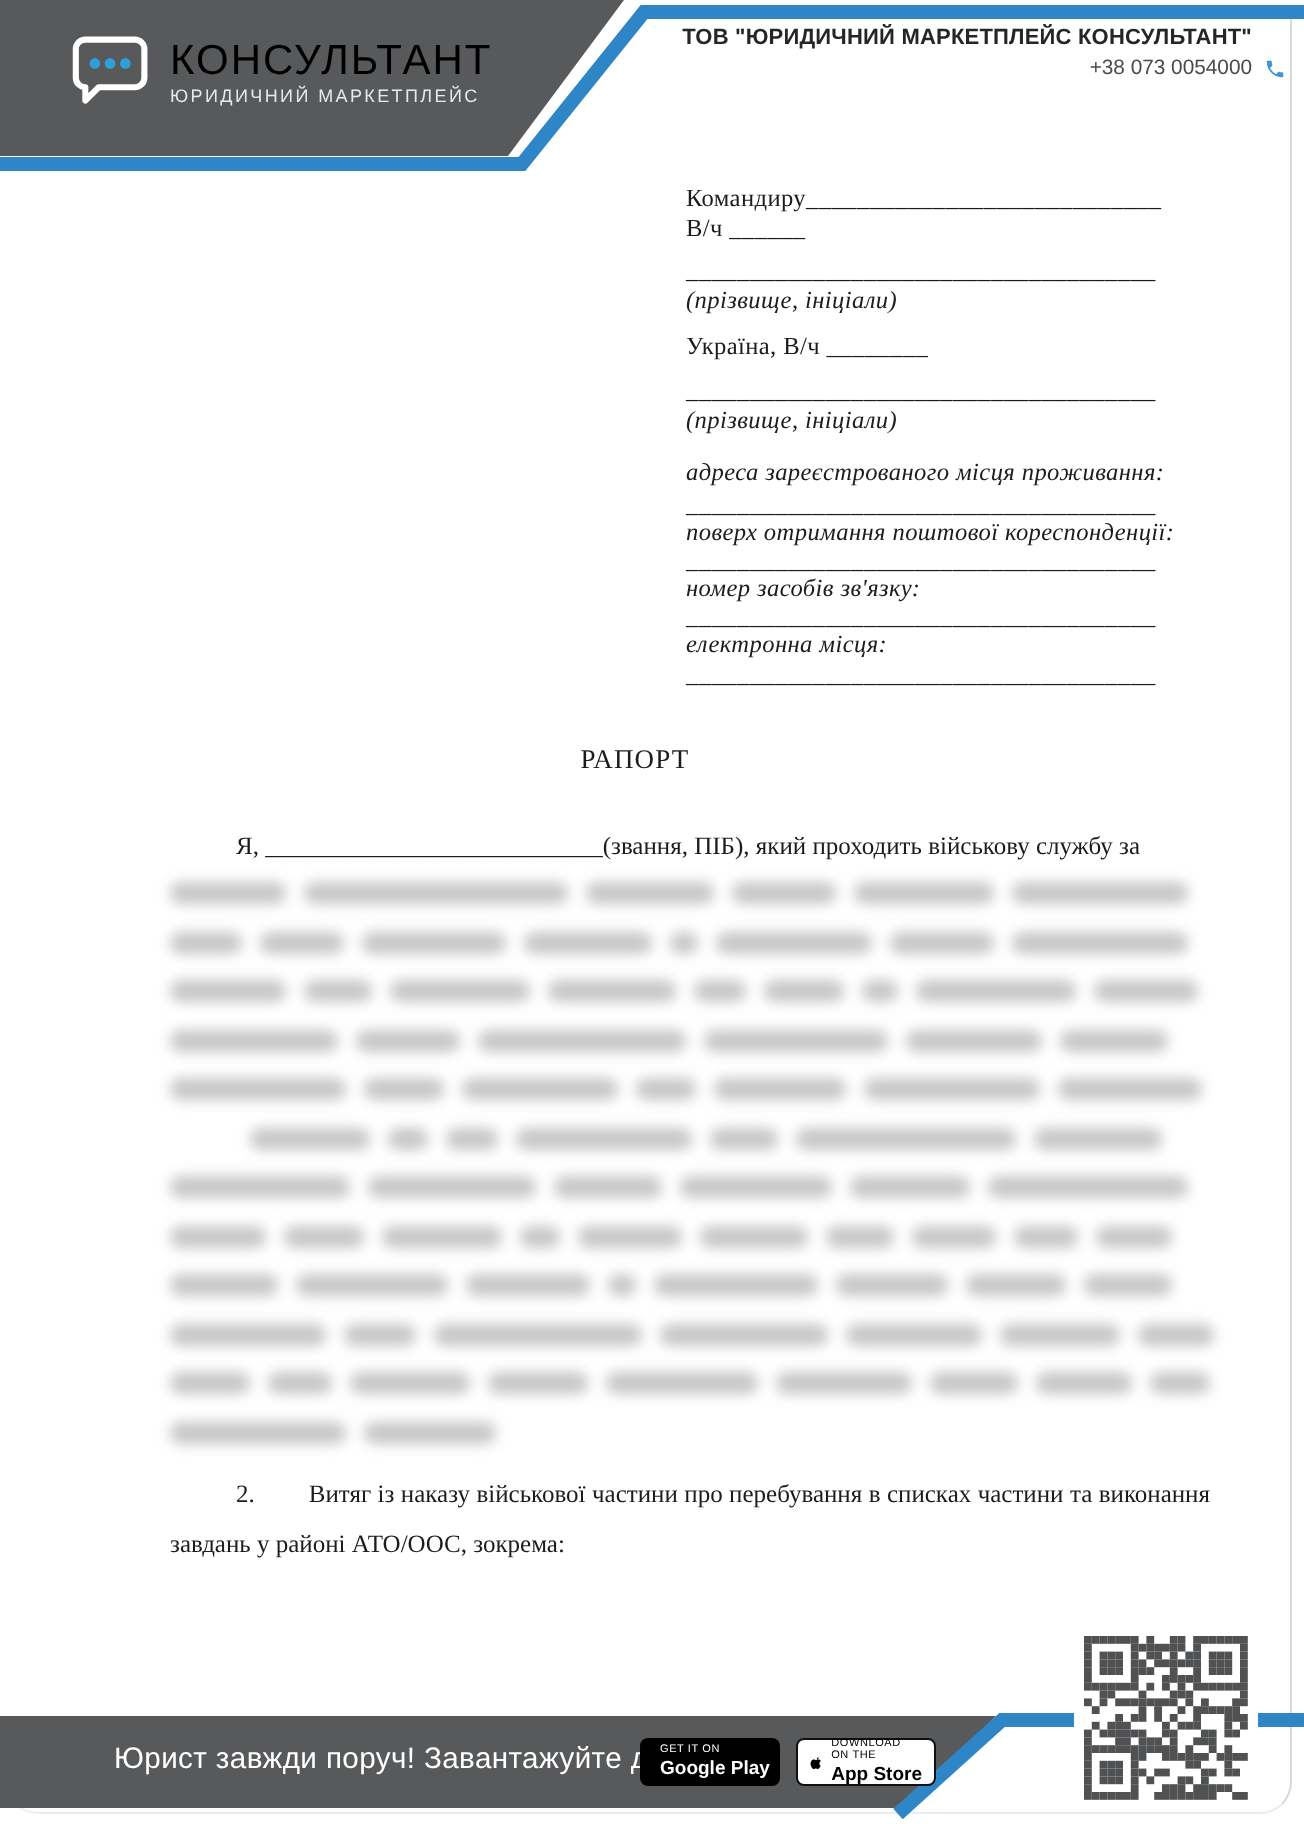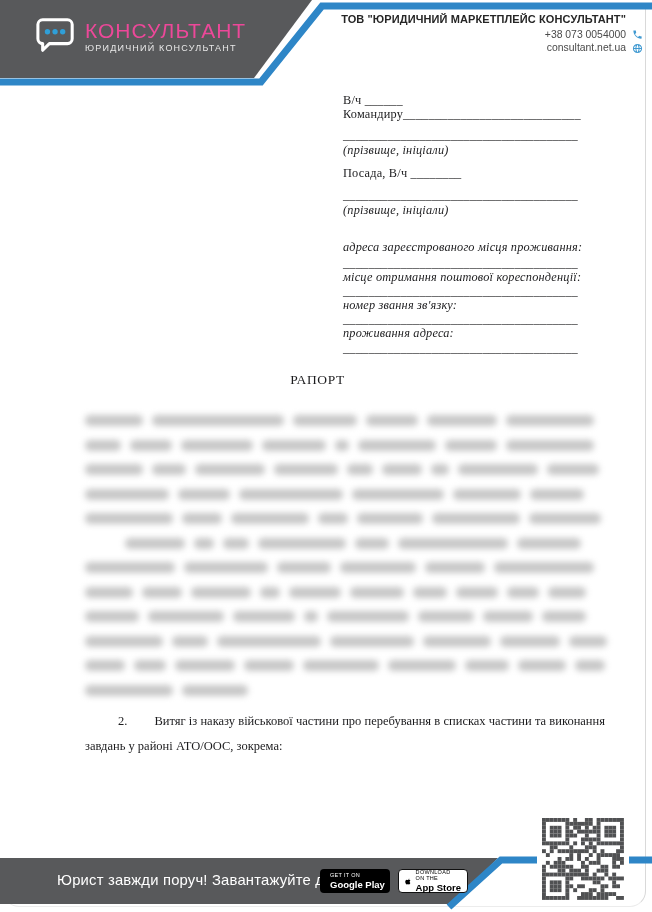--- a/index.html
+++ b/index.html
@@ -14,21 +14,21 @@
   .page-edge{position:absolute;left:3px;right:6px;top:8px;bottom:5px;
     border-right:1.5px solid #d9d9d9;border-bottom:1px solid #ececec;
     border-radius:0 0 16px 16px;pointer-events:none;z-index:1;}
 
   
   .header-deco{position:absolute;left:0;top:0;width:652px;height:95px;z-index:2;}
   .header-deco .gray{fill:var(--header-gray);}
   .header-deco .blue{fill:none;stroke:var(--accent-blue);stroke-width:7;}
   .logo{position:absolute;left:34px;top:16px;z-index:3;display:flex;align-items:center;gap:7px;}
   .logo-bubble .dot{fill:#2f9fd8;}
-  .logo-title{color:#ec4899;font-size:21px;font-weight:500;letter-spacing:1px;line-height:22px;}
+  .logo-title{color:#000000;font-size:21px;font-weight:500;letter-spacing:1px;line-height:22px;}
   .logo-sub{color:#e8e8e8;font-size:9px;font-weight:400;letter-spacing:1.2px;margin-top:1px;white-space:nowrap;}
   .contacts{position:absolute;right:9px;top:13px;width:330px;z-index:3;text-align:right;}
   .company{font-size:11px;font-weight:700;color:#262626;margin-bottom:3px;padding-right:17px;letter-spacing:.1px;}
   .contact-row{display:flex;justify-content:flex-end;align-items:center;gap:6px;
     font-size:10.4px;color:#4a4a4a;line-height:13.4px;white-space:nowrap;}
   .contact-row svg{flex:0 0 auto;}
 
   
   .form-block{position:absolute;left:343px;top:92px;width:232px;z-index:2;
     font-family:"Liberation Serif","DejaVu Serif",serif;font-size:12.3px;color:#1c1c1e;}
@@ -75,62 +75,57 @@
 
   <div class="logo">
     <svg class="logo-bubble" viewBox="0 0 46 42" width="44" height="40">
       <path d="M9 4h26a5 5 0 0 1 5 5v15a5 5 0 0 1-5 5H16l-7 7v-7a5 5 0 0 1-5-5V9a5 5 0 0 1 5-5z" fill="none" stroke="#fff" stroke-width="3.2" stroke-linejoin="round"></path>
       <circle class="dot" cx="14" cy="16.5" r="2.8"></circle>
       <circle class="dot" cx="22" cy="16.5" r="2.8"></circle>
       <circle class="dot" cx="30" cy="16.5" r="2.8"></circle>
     </svg>
     <div class="logo-text">
       <div class="logo-title">КОНСУЛЬТАНТ</div>
-      <div class="logo-sub">ЮРИДИЧНИЙ КОНСУЛЬТАНТ</div>
+      <div class="logo-sub">ЮРИДИЧНИЙ МАРКЕТПЛЕЙС</div>
     </div>
   </div>
 
   <div class="contacts">
     <div class="company">ТОВ "ЮРИДИЧНИЙ МАРКЕТПЛЕЙС КОНСУЛЬТАНТ"</div>
     <div>
         <div class="contact-row">
           <span>+38 073 0054000</span>
           <svg viewBox="0 0 24 24" width="11" height="11" fill="#3f99d1">
             <path d="M6.6 10.8c1.4 2.8 3.8 5.1 6.6 6.6l2.2-2.2c.3-.3.7-.4 1-.2 1.1.4 2.3.6 3.6.6.6 0 1 .4 1 1V20c0 .6-.4 1-1 1C10.6 21 3 13.4 3 4c0-.6.4-1 1-1h3.5c.6 0 1 .4 1 1 0 1.2.2 2.4.6 3.6.1.3 0 .7-.2 1l-2.3 2.2z"></path>
           </svg>
         </div>
-        <div class="contact-row">
-          <span>consultant.net.ua</span>
-          <svg viewBox="0 0 24 24" width="11" height="11" fill="#3f99d1">
-            <path d="M12 2a10 10 0 1 0 0 20 10 10 0 0 0 0-20zm7.9 9h-3.4a15 15 0 0 0-1.2-5.7A8 8 0 0 1 19.9 11zM12 4c.9 1.2 2 3.6 2.4 7H9.6C10 7.6 11.1 5.2 12 4zM4.1 13h3.4c.2 2.2.7 4.1 1.2 5.7A8 8 0 0 1 4.1 13zm3.4-2H4.1a8 8 0 0 1 4.6-5.7A15 15 0 0 0 7.5 11zm4.5 9c-.9-1.2-2-3.6-2.4-7h4.8c-.4 3.4-1.5 5.8-2.4 7zm3.3-1.3c.5-1.6 1-3.5 1.2-5.7h3.4a8 8 0 0 1-4.6 5.7z"></path>
-          </svg>
-        </div>
       </div>
   </div>
 
   <div class="form-block">
+      <div class="form-line n" style="margin-top: 0px;">Командиру____________________________</div>
       <div class="form-line n" style="margin-top: 1px;">В/ч ______</div>
-      <div class="form-line n" style="margin-top: 0px;">Командиру____________________________</div>
       <div class="form-line n" style="margin-top: 7px;">_____________________________________</div>
       <div class="form-line i" style="margin-top: 1px;">(прізвище, ініціали)</div>
-      <div class="form-line n" style="margin-top: 9px;">Посада,  В/ч ________</div>
+      <div class="form-line n" style="margin-top: 9px;">Україна,  В/ч ________</div>
       <div class="form-line n" style="margin-top: 8px;">_____________________________________</div>
       <div class="form-line i" style="margin-top: 1px;">(прізвище, ініціали)</div>
-      <div class="form-line i" style="margin-top: 23px;">адреса зареєстрованого місця проживання:</div>
+      <div class="form-line i" style="margin-top: 12px;">адреса зареєстрованого місця проживання:</div>
       <div class="form-line n" style="margin-top: 2px;">_____________________________________</div>
-      <div class="form-line i" style="margin-top: 0px;">місце отримання поштової кореспонденції:</div>
+      <div class="form-line i" style="margin-top: 0px;">поверх отримання поштової кореспонденції:</div>
       <div class="form-line n" style="margin-top: 0px;">_____________________________________</div>
-      <div class="form-line i" style="margin-top: 0px;">номер звання зв'язку:</div>
+      <div class="form-line i" style="margin-top: 0px;">номер засобів зв'язку:</div>
       <div class="form-line n" style="margin-top: 0px;">_____________________________________</div>
-      <div class="form-line i" style="margin-top: 0px;">проживання адреса:</div>
+      <div class="form-line i" style="margin-top: 0px;">електронна місця:</div>
       <div class="form-line n" style="margin-top: 1px;">_____________________________________</div>
     </div>
 
   <div class="doc">
     <div class="doc-title">РАПОРТ</div>
+    <div class="para1">Я, ___________________________(звання, ПІБ), який проходить військову службу за</div>
     <div class="redacted">
         <div class="blur-line" style="margin-left: 0px;"><span style="width: 58px;"></span><span style="width: 132px;"></span><span style="width: 64px;"></span><span style="width: 52px;"></span><span style="width: 70px;"></span><span style="width: 88px;"></span></div>
         <div class="blur-line" style="margin-left: 0px;"><span style="width: 36px;"></span><span style="width: 42px;"></span><span style="width: 72px;"></span><span style="width: 64px;"></span><span style="width: 14px;"></span><span style="width: 78px;"></span><span style="width: 52px;"></span><span style="width: 88px;"></span></div>
         <div class="blur-line" style="margin-left: 0px;"><span style="width: 58px;"></span><span style="width: 34px;"></span><span style="width: 70px;"></span><span style="width: 64px;"></span><span style="width: 26px;"></span><span style="width: 40px;"></span><span style="width: 18px;"></span><span style="width: 80px;"></span><span style="width: 52px;"></span></div>
         <div class="blur-line" style="margin-left: 0px;"><span style="width: 84px;"></span><span style="width: 52px;"></span><span style="width: 104px;"></span><span style="width: 92px;"></span><span style="width: 68px;"></span><span style="width: 54px;"></span></div>
         <div class="blur-line" style="margin-left: 0px;"><span style="width: 88px;"></span><span style="width: 40px;"></span><span style="width: 78px;"></span><span style="width: 30px;"></span><span style="width: 66px;"></span><span style="width: 88px;"></span><span style="width: 72px;"></span></div>
         <div class="blur-line" style="margin-left: 40px;"><span style="width: 60px;"></span><span style="width: 20px;"></span><span style="width: 26px;"></span><span style="width: 88px;"></span><span style="width: 34px;"></span><span style="width: 110px;"></span><span style="width: 64px;"></span></div>
         <div class="blur-line" style="margin-left: 0px;"><span style="width: 90px;"></span><span style="width: 84px;"></span><span style="width: 54px;"></span><span style="width: 76px;"></span><span style="width: 60px;"></span><span style="width: 100px;"></span></div>
         <div class="blur-line" style="margin-left: 0px;"><span style="width: 48px;"></span><span style="width: 40px;"></span><span style="width: 60px;"></span><span style="width: 20px;"></span><span style="width: 52px;"></span><span style="width: 54px;"></span><span style="width: 34px;"></span><span style="width: 42px;"></span><span style="width: 32px;"></span><span style="width: 38px;"></span></div>
         <div class="blur-line" style="margin-left: 0px;"><span style="width: 54px;"></span><span style="width: 76px;"></span><span style="width: 62px;"></span><span style="width: 14px;"></span><span style="width: 82px;"></span><span style="width: 56px;"></span><span style="width: 50px;"></span><span style="width: 44px;"></span></div>

